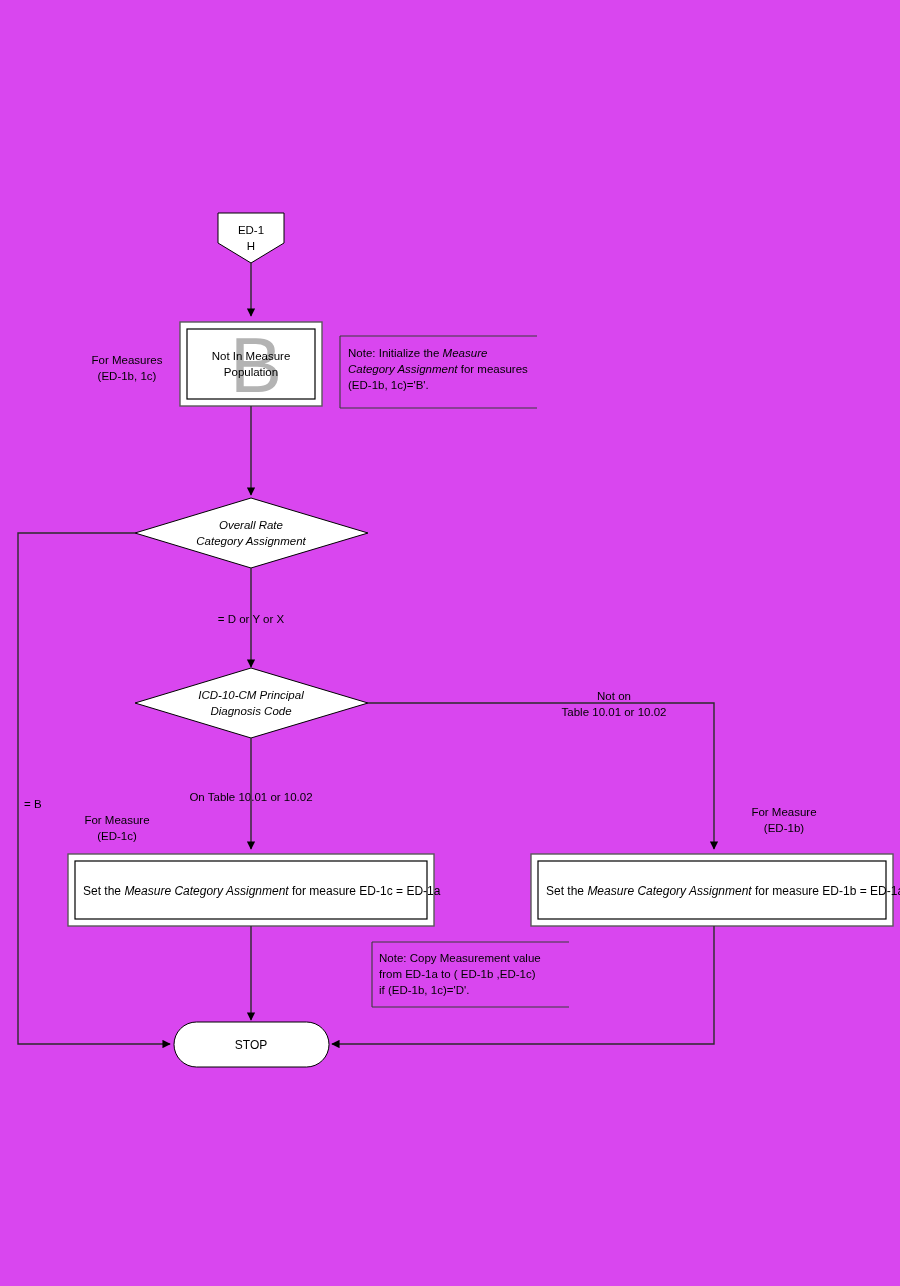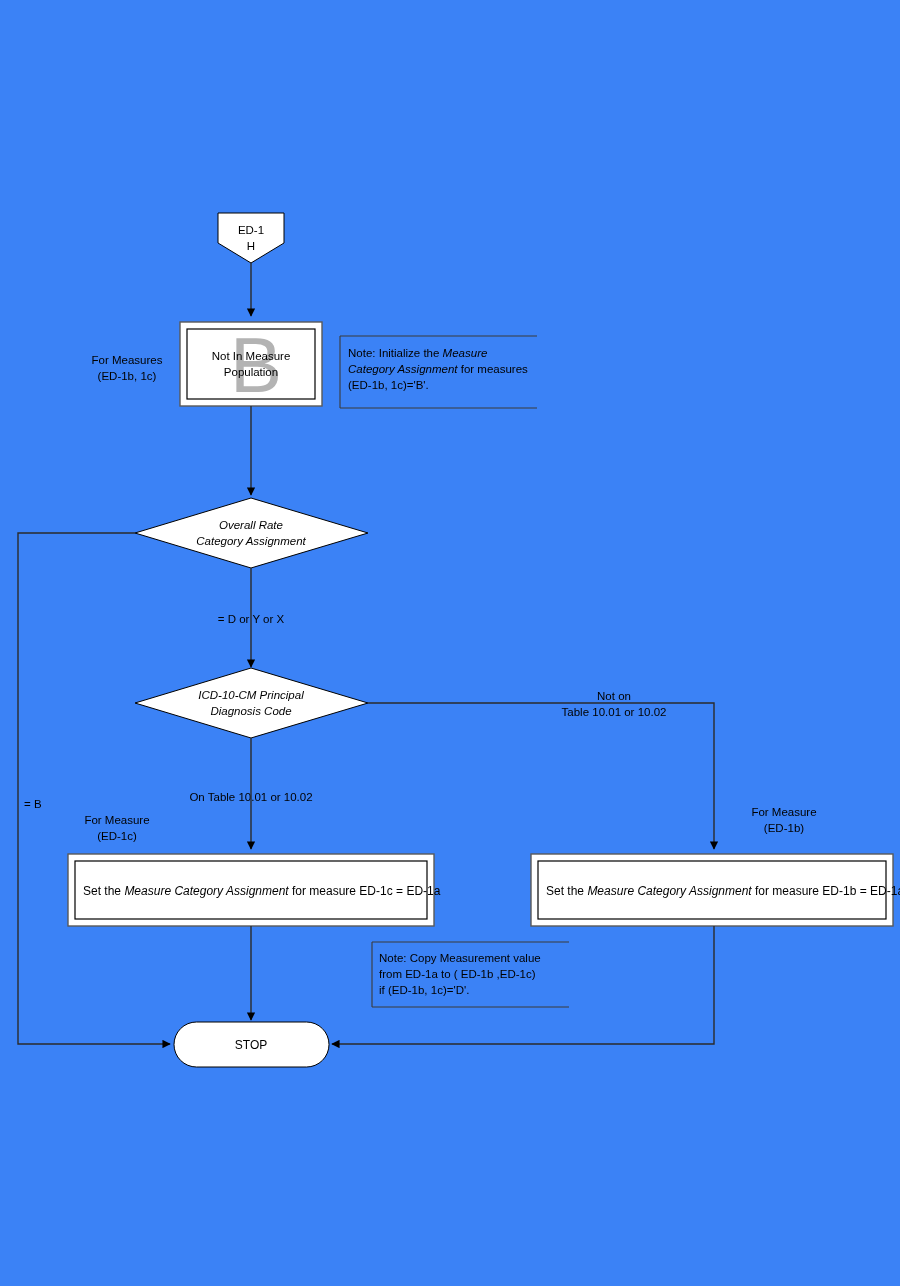--- a/index.html
+++ b/index.html
@@ -7,21 +7,21 @@
     padding: 0;
     background: #ffffff;
   }
   body {
     font-family: "Liberation Sans", sans-serif;
   }
   #canvas {
     position: relative;
     width: 900px;
     height: 1286px;
-    background: #3b82f6;
+    background: #d946ef;
     overflow: hidden;
   }
   svg#flow {
     position: absolute;
     left: 0;
     top: 0;
     width: 900px;
     height: 1286px;
   }
   .shape-stroke {

